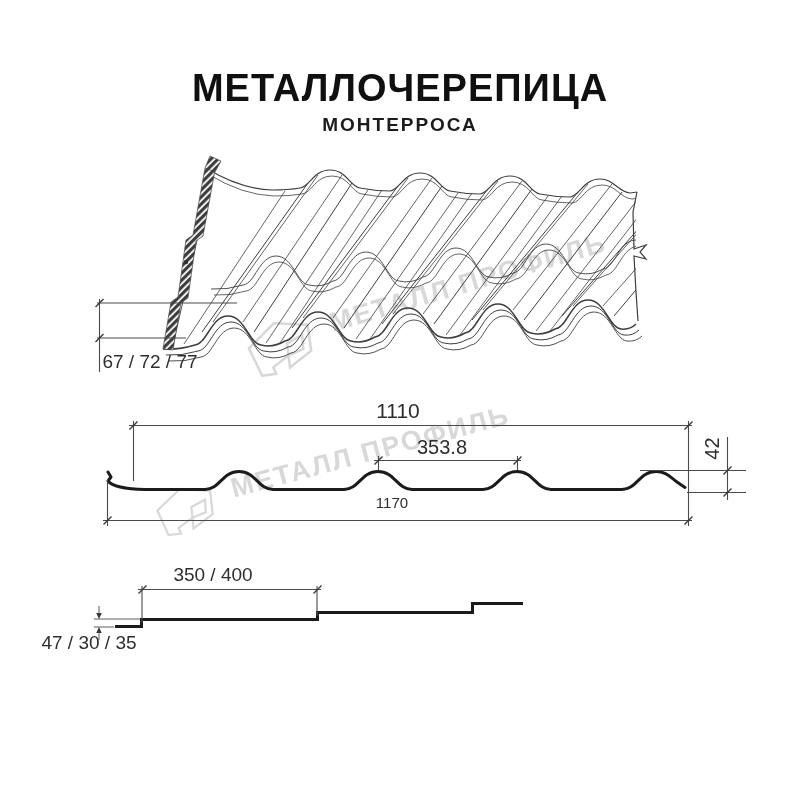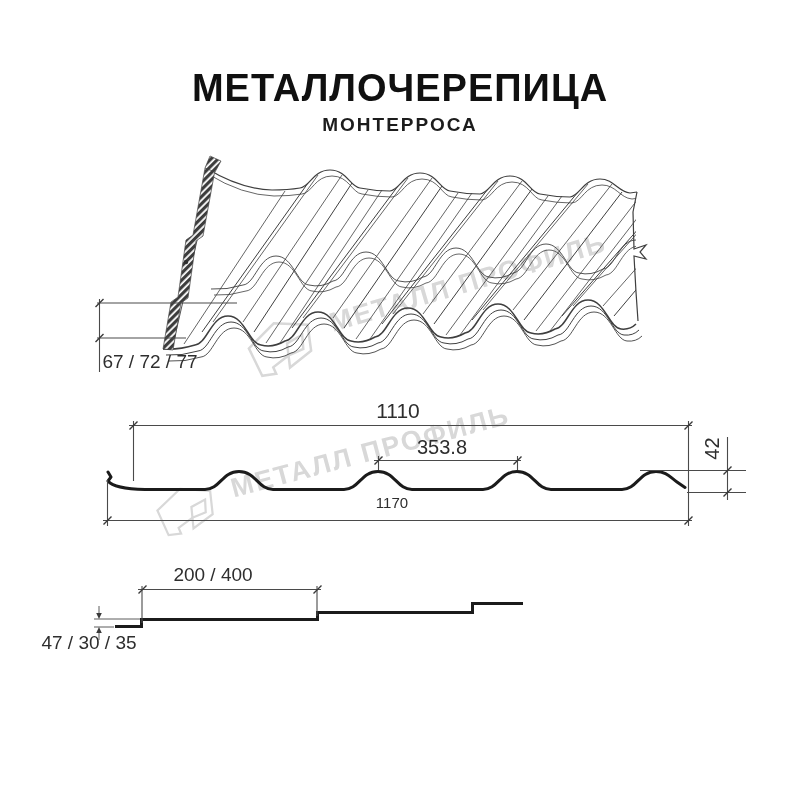--- a/index.html
+++ b/index.html
@@ -170,16 +170,16 @@
       </g>
       <path d="M99,619 L96.2,613 L101.8,613 Z M99,627 L96.2,633 L101.8,633 Z" fill="#3a3a3a" stroke="none"></path>
     </g>
   </svg>
 
   <div class="dim dim-eave">67 / 72 / 77</div>
   <div class="dim dim-1110">1110</div>
   <div class="dim dim-2775">353.8</div>
   <div class="dim dim-42">42</div>
   <div class="dim dim-1170">1170</div>
-  <div class="dim dim-module">200 / 400</div>
+  <div class="dim dim-module">350 / 400</div>
   <div class="dim dim-thick">47 / 30 / 35</div>
 
 </div>
 
 </body></html>

